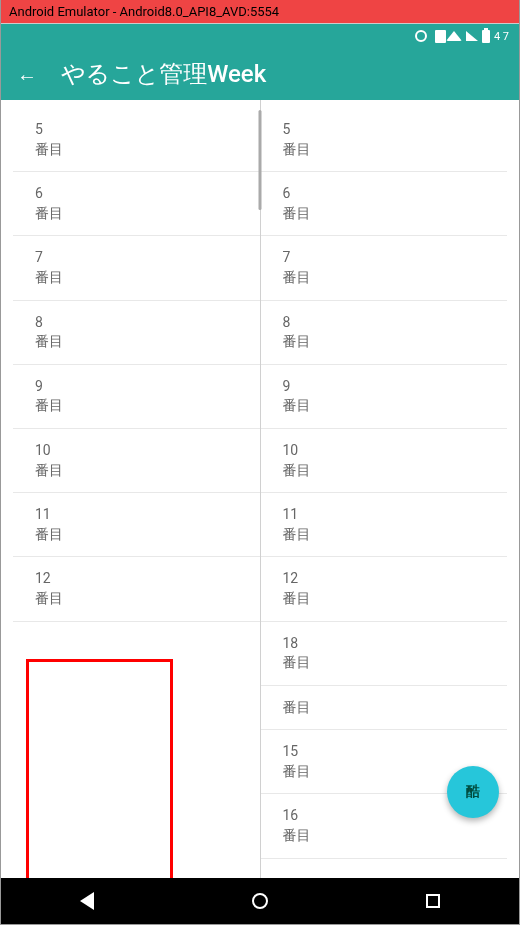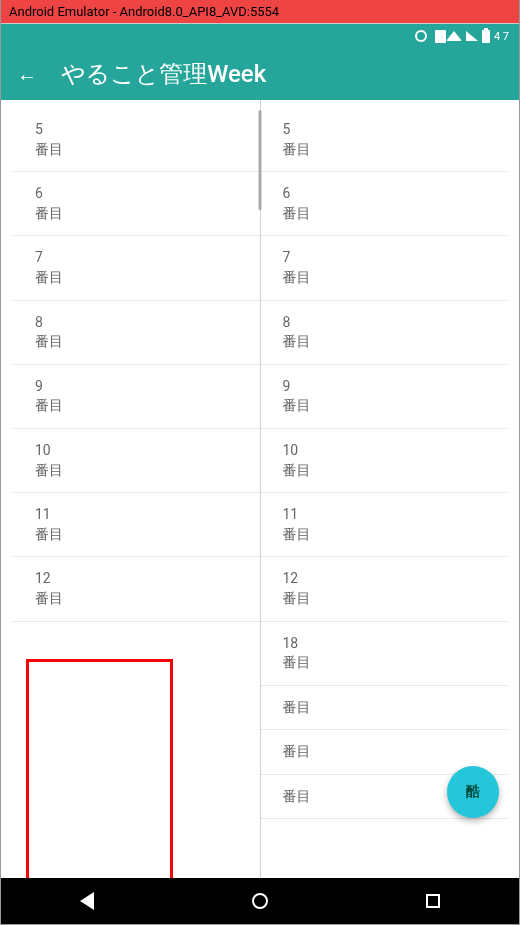--- a/index.html
+++ b/index.html
@@ -233,23 +233,25 @@
             <span class="suffix">番目</span>
           </div>
           <div class="list-item">
             <span class="num">18</span>
             <span class="suffix">番目</span>
           </div>
           <div class="list-item">
             <span class="suffix">番目</span>
           </div>
           <div class="list-item">
-            <span class="suffix">番目</span>
-          </div>
-          <div class="list-item">
+            <span class="num">15</span>
+            <span class="suffix">番目</span>
+          </div>
+          <div class="list-item">
+            <span class="num">16</span>
             <span class="suffix">番目</span>
           </div>
         </div>
 
       <div class="highlight-box" style="top:559px;left:25px;width:147px;height:222px;"></div>
 
       <div class="fab">酷</div>
     </div>
 
     <div class="nav-bar">

